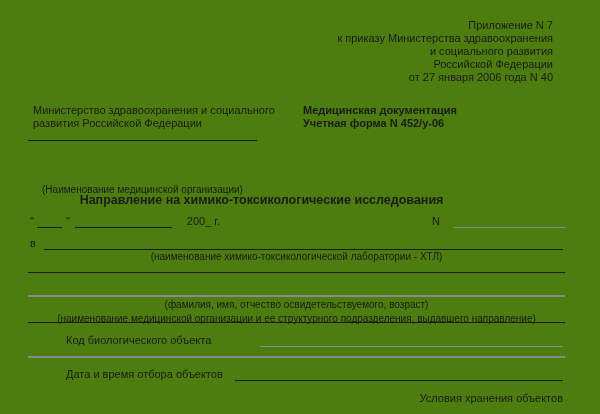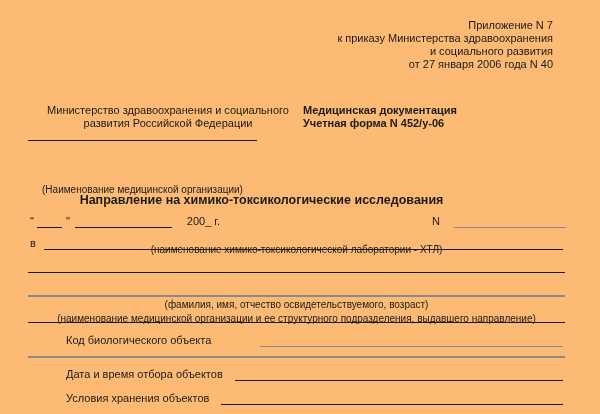--- a/index.html
+++ b/index.html
@@ -2,21 +2,21 @@
 <html><head>
 <meta charset="utf-8">
 <style>
   html, body { margin: 0; padding: 0; }
   body {
     width: 600px; height: 414px;
     background: #ffffff;
     font-family: "Liberation Sans", sans-serif;
     color: #1b1b1b;
   }
-  .page { position: relative; width: 600px; height: 414px; background: #fdba74; overflow: hidden; }
+  .page { position: relative; width: 600px; height: 414px; background: #4d7c0f; overflow: hidden; }
   .abs { position: absolute; }
   .t11 { font-size: 11px; line-height: 13px; }
   .t10 { font-size: 10px; line-height: 11px; }
   .right { text-align: right; }
   .center { text-align: center; }
   .title { font-weight: bold; font-size: 12.5px; line-height: 13px; }
   .rule { border-top: 1px solid #1b1b1b; height: 0; }
   .rule-gray { border-top: 2px solid #8a8a8a; height: 0; }
   .row { display: flex; align-items: flex-end; }
   .fill { border-bottom: 1px solid #1b1b1b; height: 12px; display: inline-block; }
@@ -24,24 +24,25 @@
 </style>
 </head>
 <body>
 
 <div class="page">
 
   <div class="abs t11 right" style="top:19px; right:47px;">
     <div>Приложение N 7</div>
     <div>к приказу Министерства здравоохранения</div>
     <div>и социального развития</div>
+    <div>Российской Федерации</div>
     <div>от 27 января 2006 года N 40</div>
   </div>
 
-  <div class="abs t11" style="left:41px; top:104px; width:254px;text-align:center;">Министерство здравоохранения и социального развития Российской Федерации</div>
+  <div class="abs t11" style="left:33px; top:104px; width:254px;">Министерство здравоохранения и социального развития Российской Федерации</div>
 
   <div class="abs t11" style="left:303px; top:104px;font-weight:bold;">
     <div>Медицинская документация</div>
     <div>Учетная форма N 452/у-06</div>
   </div>
 
   <div class="abs rule" style="left:28px; top:140px; width:229px;"></div>
   <div class="abs t10 center" style="left:28px; top:142px; width:229px;margin-top:42px;">(Наименование медицинской организации)</div>
 
   <div class="abs title center" style="left:0; top:179px; width:523px;margin-top:15px;">Направление на химико-токсикологические исследования</div>
@@ -56,21 +57,21 @@
 
   <div class="abs t11 row" style="left:432px; top:215px; height:13px;">
     <span>N</span>
     <span class="fill fill-gray" style="width:112px; margin-left:14px;"></span>
   </div>
 
   <div class="abs t11 row" style="left:30px; top:237px; width:533px; height:13px;">
     <span>в</span>
     <span class="fill" style="flex:1; margin-left:8px;"></span>
   </div>
-  <div class="abs t10 center" style="left:28px; top:244px; width:537px;">(наименование химико-токсикологической лаборатории - ХТЛ)</div>
+  <div class="abs t10 center" style="left:28px; top:251px; width:537px;">(наименование химико-токсикологической лаборатории - ХТЛ)</div>
 
   <div class="abs rule" style="left:28px; top:272px; width:537px;"></div>
   <div class="abs t10 center" style="left:28px; top:275px; width:537px;margin-top:38px;">(наименование медицинской организации и ее структурного подразделения, выдавшего направление)</div>
 
   <div class="abs rule-gray" style="left:28px; top:295px; width:537px;"></div>
   <div class="abs t10 center" style="left:28px; top:299px; width:537px;">(фамилия, имя, отчество освидетельствуемого, возраст)</div>
 
   <div class="abs rule" style="left:28px; top:322px; width:537px;"></div>
 
   <div class="abs t11 row" style="left:66px; top:334px; width:497px; height:13px;gap:37px;">
@@ -78,18 +79,18 @@
     <span class="fill fill-gray" style="flex:1; margin-left:12px;"></span>
   </div>
 
   <div class="abs rule-gray" style="left:28px; top:356px; width:537px;"></div>
 
   <div class="abs t11 row" style="left:66px; top:368px; width:497px; height:13px;">
     <span>Дата и время отбора объектов</span>
     <span class="fill" style="flex:1; margin-left:12px;"></span>
   </div>
 
-  <div class="abs t11 row" style="left:66px; top:392px; width:497px; height:13px;">
+  <div class="abs t11 row" style="left:66px; top:392px; width:497px; height:13px;flex-direction:column;">
     <span>Условия хранения объектов</span>
     <span class="fill" style="flex:1; margin-left:12px;"></span>
   </div>
 
 </div>
 
 </body></html>

